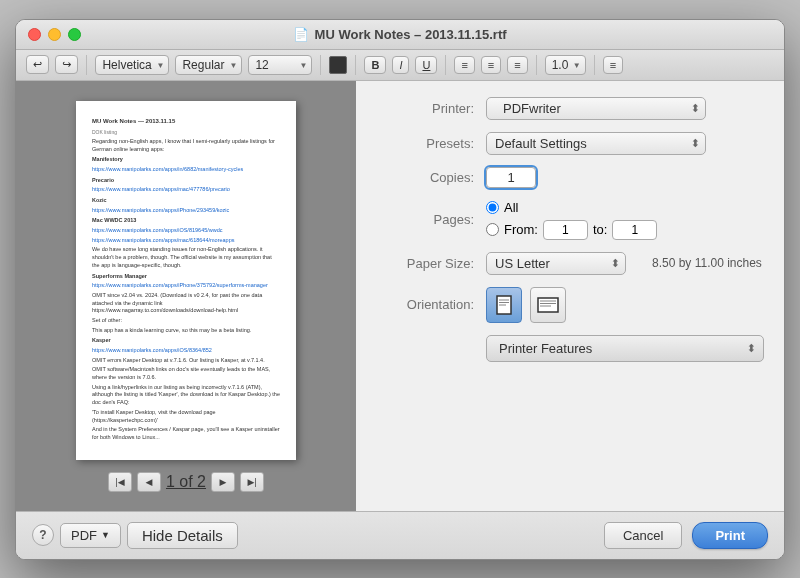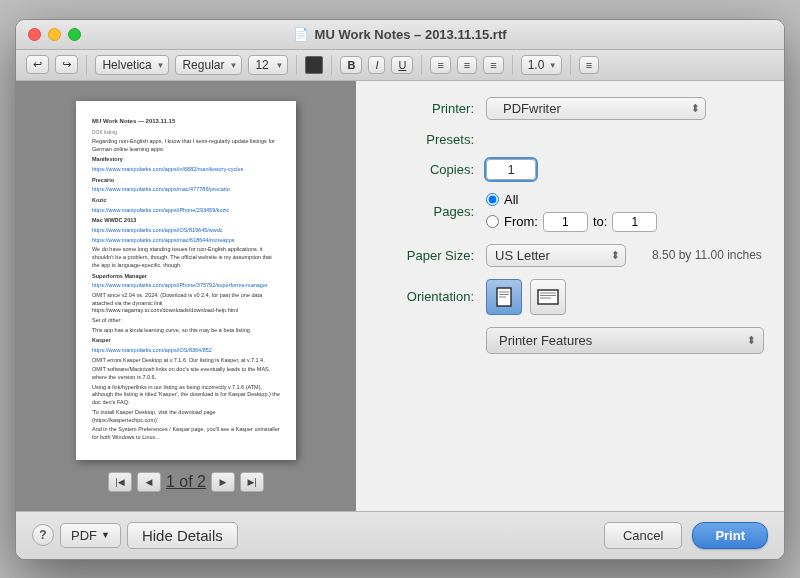--- a/index.html
+++ b/index.html
@@ -116,21 +116,21 @@
       width: 18px;
       height: 18px;
       background: #333;
       border: 1px solid #666;
       border-radius: 2px;
     }
     .toolbar-italic-btn {
       font-style: italic;
     }
     .toolbar-number-select {
-      width: 40px;
+      width: 64px;
     }
 
     
     .main-content {
       display: flex;
       height: 430px;
     }
 
     
     .doc-preview {
@@ -204,21 +204,21 @@
     .option-row {
       display: flex;
       align-items: center;
       margin-bottom: 12px;
     }
     .option-label {
       width: 110px;
       text-align: right;
       padding-right: 12px;
       font-size: 13px;
-      color: #14532d;
+      color: #737373;
       font-weight: normal;
     }
     .option-control {
       flex: 1;
       display: flex;
       align-items: center;
       gap: 8px;
     }
 
     .mac-select {
@@ -513,20 +513,27 @@
           <div class="mac-select-wrapper">
             <select class="mac-select" style="min-width:220px;padding-left:16px;">
               <option>PDFwriter</option>
             </select>
           </div>
         </div>
       </div>
 
       <div class="option-row">
         <span class="option-label">Presets:</span>
+        <div class="option-control">
+          <div class="mac-select-wrapper">
+            <select class="mac-select" style="min-width:220px;">
+              <option>Default Settings</option>
+            </select>
+          </div>
+        </div>
       </div>
 
       <div class="option-row">
         <span class="option-label">Copies:</span>
         <div class="option-control">
           <input class="copies-input" type="text" value="1" style="">
         </div>
       </div>
 
       <div class="option-row">

